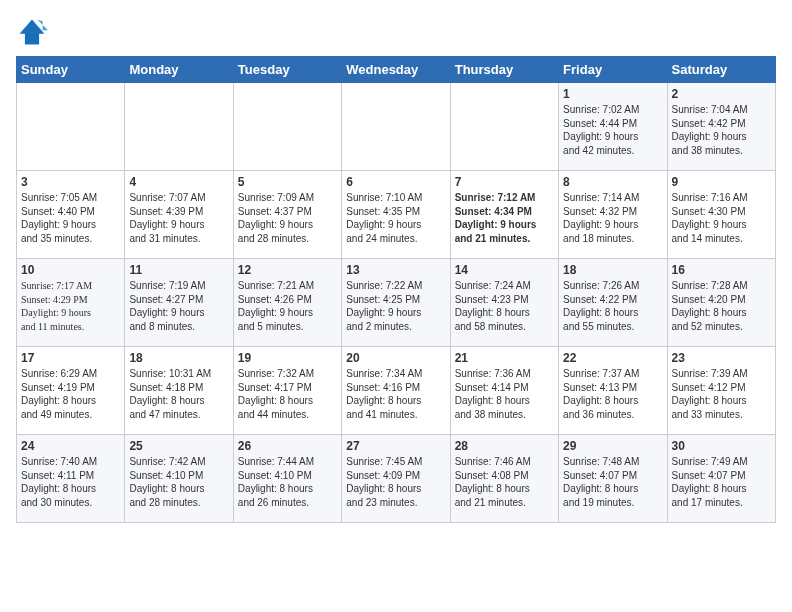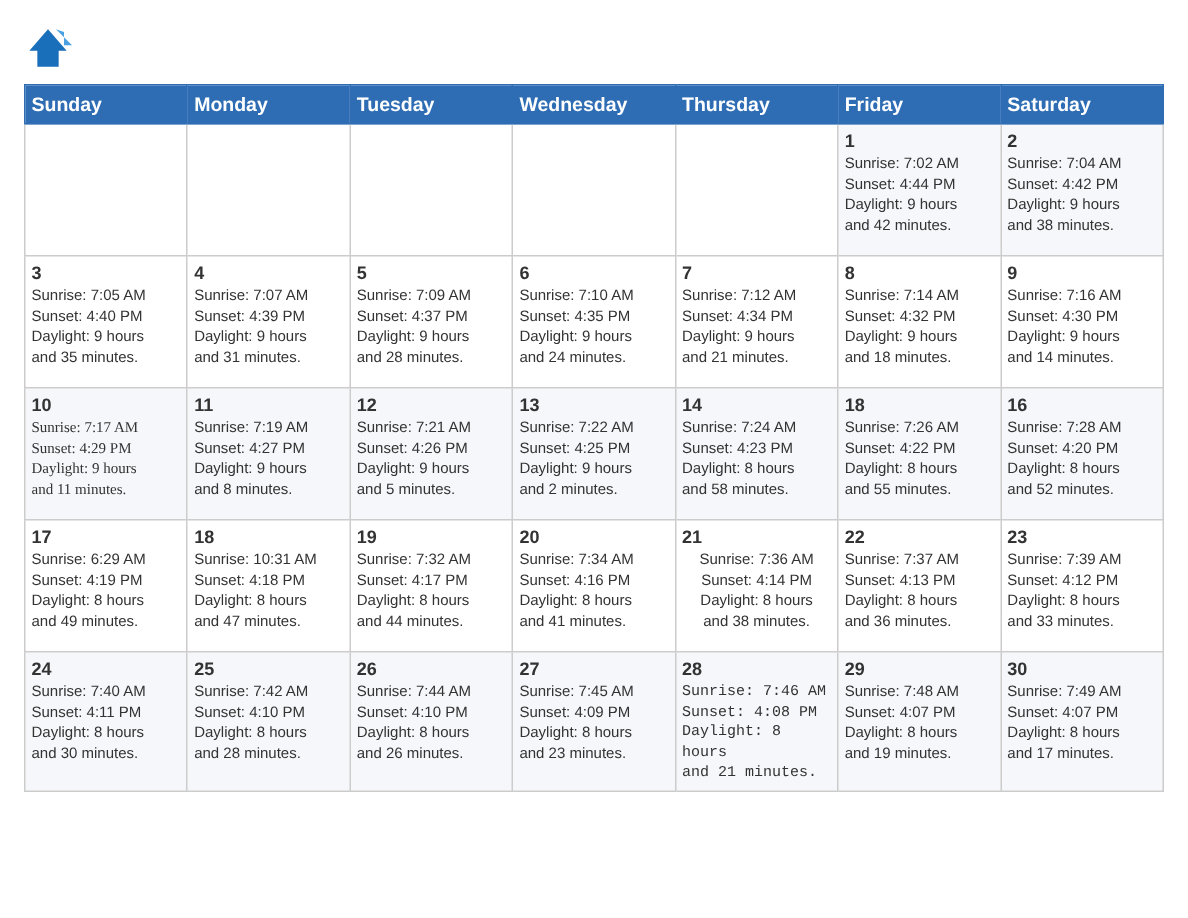--- a/index.html
+++ b/index.html
@@ -173,21 +173,21 @@
           </td>
           <td>
             <span class="day-number">6</span>
             <div class="day-info" style="white-space: pre-line;">Sunrise: 7:10 AM
 Sunset: 4:35 PM
 Daylight: 9 hours
 and 24 minutes.</div>
           </td>
           <td>
             <span class="day-number">7</span>
-            <div class="day-info" style="white-space: pre-line;">Sunrise: 7:12 AM
+            <div class="day-info" style="white-space: pre-line; font-weight: bold;">Sunrise: 7:12 AM
 Sunset: 4:34 PM
 Daylight: 9 hours
 and 21 minutes.</div>
           </td>
           <td>
             <span class="day-number">8</span>
             <div class="day-info" style="white-space: pre-line;">Sunrise: 7:14 AM
 Sunset: 4:32 PM
 Daylight: 9 hours
 and 18 minutes.</div>
@@ -275,21 +275,21 @@
           </td>
           <td>
             <span class="day-number">20</span>
             <div class="day-info" style="white-space: pre-line;">Sunrise: 7:34 AM
 Sunset: 4:16 PM
 Daylight: 8 hours
 and 41 minutes.</div>
           </td>
           <td>
             <span class="day-number">21</span>
-            <div class="day-info" style="white-space: pre-line; text-align: center;">Sunrise: 7:36 AM
+            <div class="day-info" style="white-space: pre-line;">Sunrise: 7:36 AM
 Sunset: 4:14 PM
 Daylight: 8 hours
 and 38 minutes.</div>
           </td>
           <td>
             <span class="day-number">22</span>
             <div class="day-info" style="white-space: pre-line;">Sunrise: 7:37 AM
 Sunset: 4:13 PM
 Daylight: 8 hours
 and 36 minutes.</div>
@@ -326,21 +326,21 @@
           </td>
           <td>
             <span class="day-number">27</span>
             <div class="day-info" style="white-space: pre-line;">Sunrise: 7:45 AM
 Sunset: 4:09 PM
 Daylight: 8 hours
 and 23 minutes.</div>
           </td>
           <td>
             <span class="day-number">28</span>
-            <div class="day-info" style="white-space: pre-line; font-family: Liberation Mono, monospace;">Sunrise: 7:46 AM
+            <div class="day-info" style="white-space: pre-line;">Sunrise: 7:46 AM
 Sunset: 4:08 PM
 Daylight: 8 hours
 and 21 minutes.</div>
           </td>
           <td>
             <span class="day-number">29</span>
             <div class="day-info" style="white-space: pre-line;">Sunrise: 7:48 AM
 Sunset: 4:07 PM
 Daylight: 8 hours
 and 19 minutes.</div>

